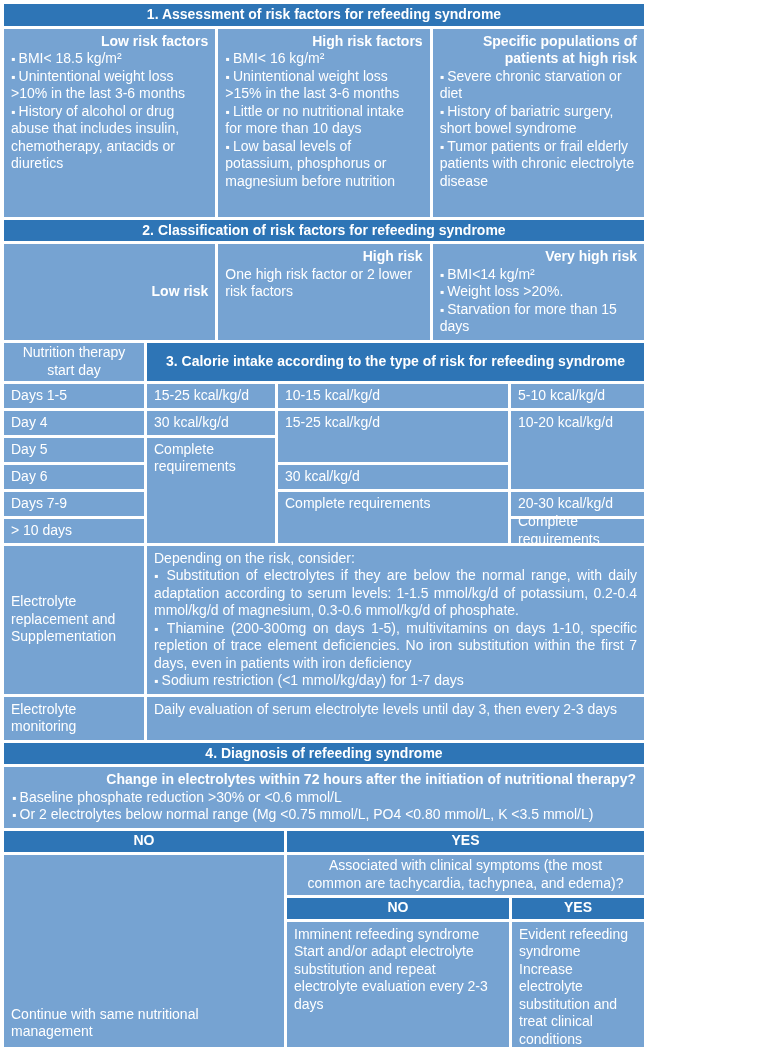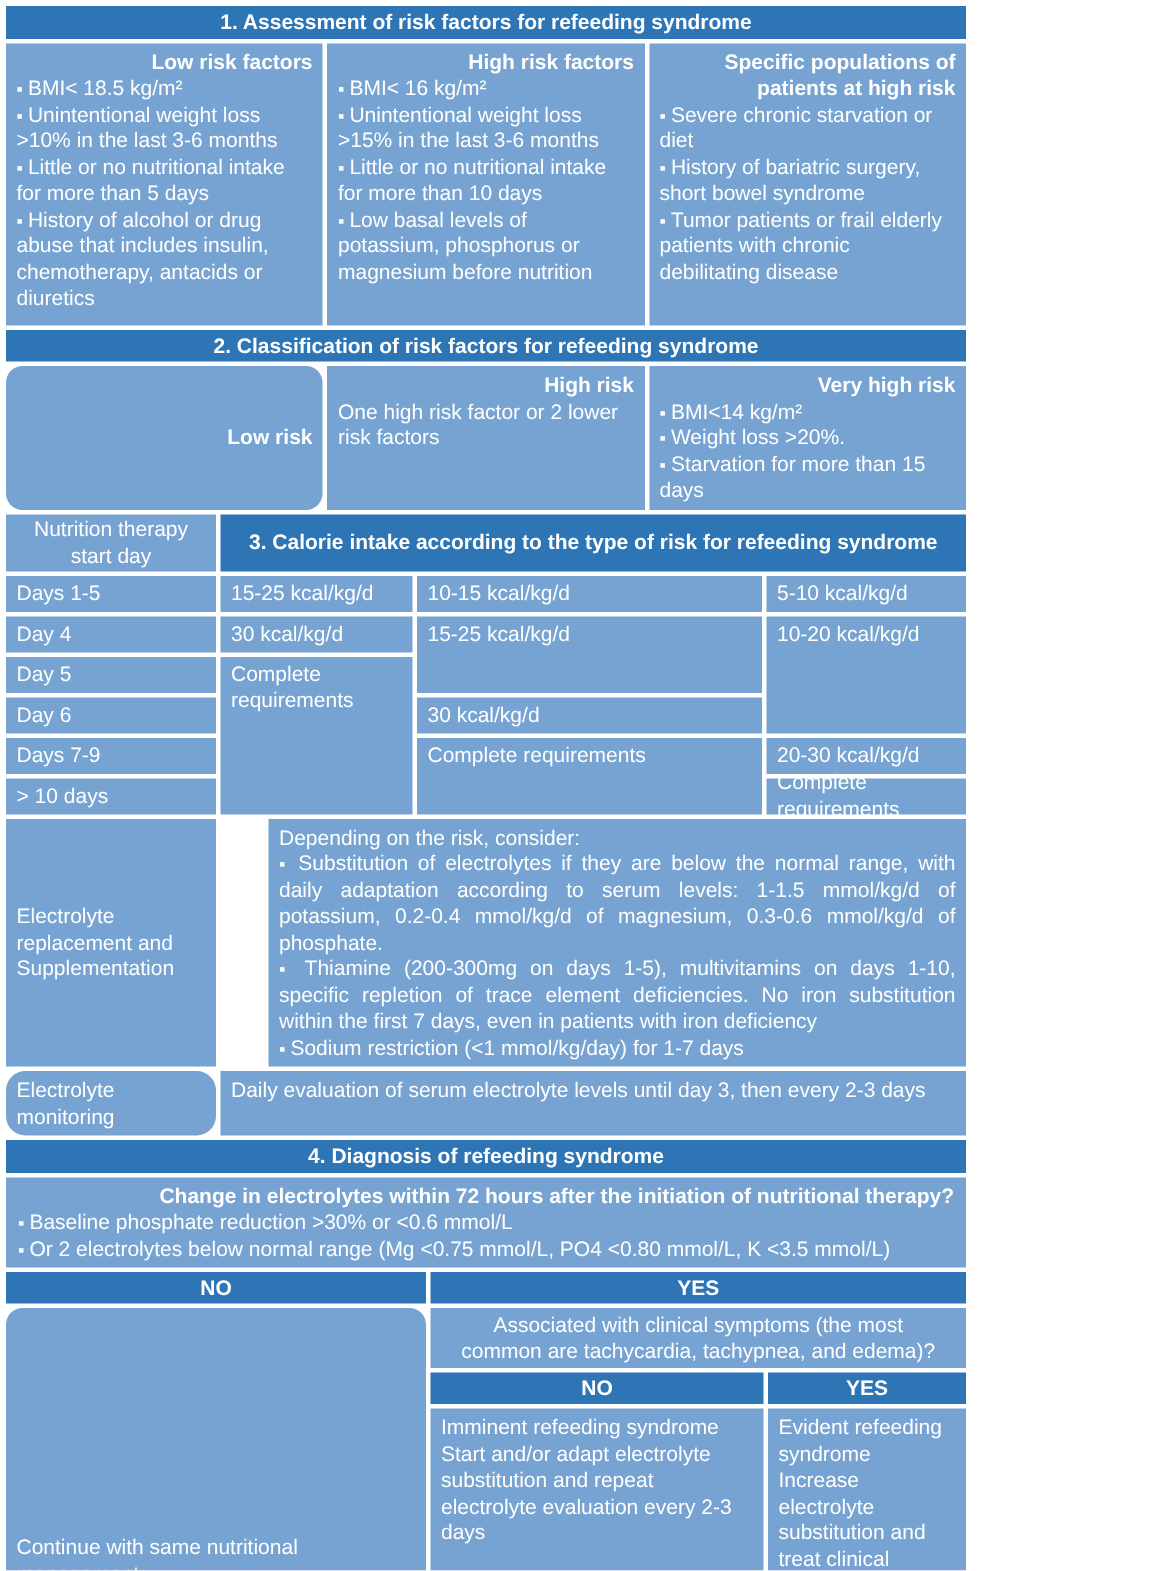--- a/index.html
+++ b/index.html
@@ -13,21 +13,21 @@
     background:#2e75b6; font-weight:bold; text-align:center;
     display:flex; align-items:center; justify-content:center;
     padding:2px 6px; min-height:21px; flex-shrink:0;
   }
   .cell { background:#76a3d2; padding:4px 7px; }
   .ch { font-weight:bold;text-align:right; }
   .li::before { content:"▪\00a0"; font-size:12px; }
   .grid3 { display:grid; grid-template-columns:repeat(3,1fr); gap:3px; flex-shrink:0; }
   .s1 { min-height:188px; }
   .s2 { min-height:86px; }
-  .vcenter { display:flex; flex-direction:column; justify-content:center;border-radius:11px; }
+  .vcenter { display:flex; flex-direction:column; justify-content:center; }
 
   .s3grid {
     display:grid; grid-template-columns:140px 128px 230px 1fr;
     grid-template-rows:38px repeat(6,24px) auto auto; gap:3px; flex-shrink:0;
   }
   .corner { display:flex; align-items:center; justify-content:center; text-align:center; padding:2px 4px; }
   .vc { display:flex; align-items:center; padding-top:1px; padding-bottom:1px; }
   .topcell { padding-top:3px; }
   .just { text-align:justify; }
 
@@ -42,35 +42,34 @@
 <body>
 
 <div class="page">
 
   <div class="bar">1. Assessment of risk factors for refeeding syndrome</div>
   <div class="grid3 s1">
     <div class="cell">
       <div class="ch">Low risk factors</div>
       <div class="li">BMI&lt; 18.5 kg/m²</div>
       <div class="li">Unintentional weight loss &gt;10% in the last 3-6 months</div>
-      <div class="li">Little or no nutritional intake for more than 5 days</div>
       <div class="li">History of alcohol or drug abuse that includes insulin, chemotherapy, antacids or diuretics</div>
     </div>
     <div class="cell">
       <div class="ch">High risk factors</div>
       <div class="li">BMI&lt; 16 kg/m²</div>
       <div class="li">Unintentional weight loss &gt;15% in the last 3-6 months</div>
       <div class="li">Little or no nutritional intake for more than 10 days</div>
       <div class="li">Low basal levels of potassium, phosphorus or magnesium before nutrition</div>
     </div>
     <div class="cell">
       <div class="ch">Specific populations of patients at high risk</div>
       <div class="li">Severe chronic starvation or diet</div>
       <div class="li">History of bariatric surgery, short bowel syndrome</div>
-      <div class="li">Tumor patients or frail elderly patients with chronic debilitating disease</div>
+      <div class="li">Tumor patients or frail elderly patients with chronic electrolyte disease</div>
     </div>
   </div>
 
   <div class="bar">2. Classification of risk factors for refeeding syndrome</div>
   <div class="grid3 s2">
     <div class="cell vcenter">
       <div class="ch">Low risk</div>
     </div>
     <div class="cell">
       <div class="ch">High risk</div>
@@ -103,28 +102,28 @@
     <div class="cell topcell" style="grid-column:3; grid-row:3 / span 2;">15-25 kcal/kg/d</div>
     <div class="cell vc" style="grid-column:3; grid-row:5;">30 kcal/kg/d</div>
     <div class="cell topcell" style="grid-column:3; grid-row:6 / span 2;">Complete requirements</div>
 
     <div class="cell vc" style="grid-column:4; grid-row:2;">5-10 kcal/kg/d</div>
     <div class="cell topcell" style="grid-column:4; grid-row:3 / span 3;">10-20 kcal/kg/d</div>
     <div class="cell vc" style="grid-column:4; grid-row:6;">20-30 kcal/kg/d</div>
     <div class="cell vc" style="grid-column:4; grid-row:7;">Complete requirements</div>
 
     <div class="cell vc" style="grid-column:1; grid-row:8;">Electrolyte replacement and Supplementation</div>
-    <div class="cell just" style="grid-column:2/5; grid-row:8;margin-left:32px;">
+    <div class="cell just" style="grid-column:2/5; grid-row:8;">
       <div>Depending on the risk, consider:</div>
       <div class="li">Substitution of electrolytes if they are below the normal range, with daily adaptation according to serum levels: 1-1.5 mmol/kg/d of potassium, 0.2-0.4 mmol/kg/d of magnesium, 0.3-0.6 mmol/kg/d of phosphate.</div>
       <div class="li">Thiamine (200-300mg on days 1-5), multivitamins on days 1-10, specific repletion of trace element deficiencies. No iron substitution within the first 7 days, even in patients with iron deficiency</div>
       <div class="li">Sodium restriction (&lt;1 mmol/kg/day) for 1-7 days</div>
     </div>
 
-    <div class="cell" style="grid-column:1; grid-row:9;border-radius:13px;">Electrolyte monitoring</div>
+    <div class="cell" style="grid-column:1; grid-row:9;">Electrolyte monitoring</div>
     <div class="cell" style="grid-column:2/5; grid-row:9;">Daily evaluation of serum electrolyte levels until day 3, then every 2-3 days</div>
   </div>
 
   <div class="bar">4. Diagnosis of refeeding syndrome</div>
 
   <div class="cell qcell">
     <div class="ch">Change in electrolytes within 72 hours after the initiation of nutritional therapy?</div>
     <div class="li">Baseline phosphate reduction &gt;30% or &lt;0.6 mmol/L</div>
     <div class="li">Or 2 electrolytes below normal range (Mg &lt;0.75 mmol/L, PO4 &lt;0.80 mmol/L, K &lt;3.5 mmol/L)</div>
   </div>

